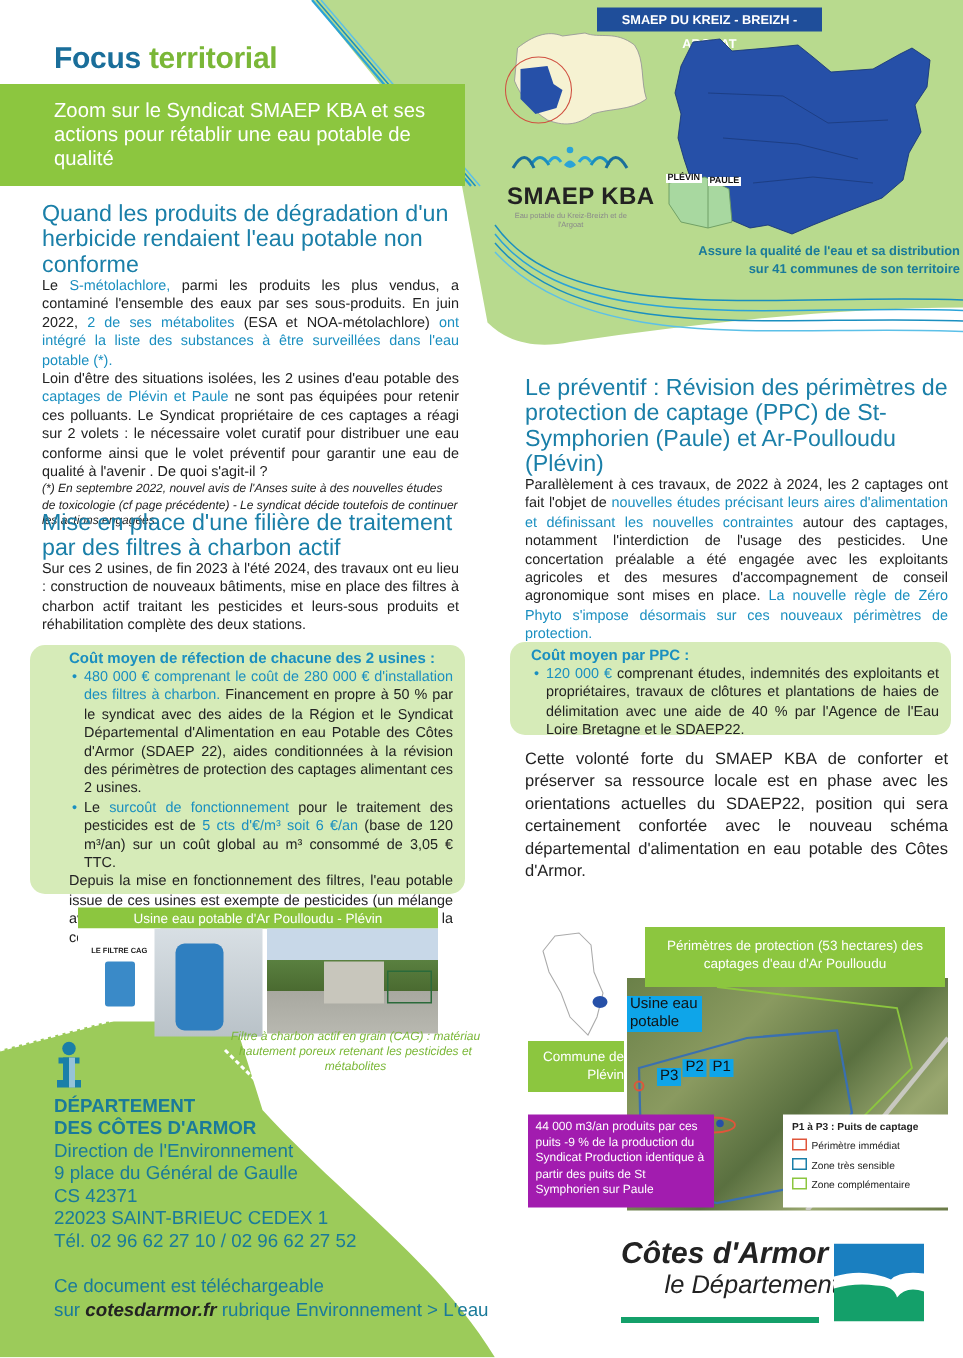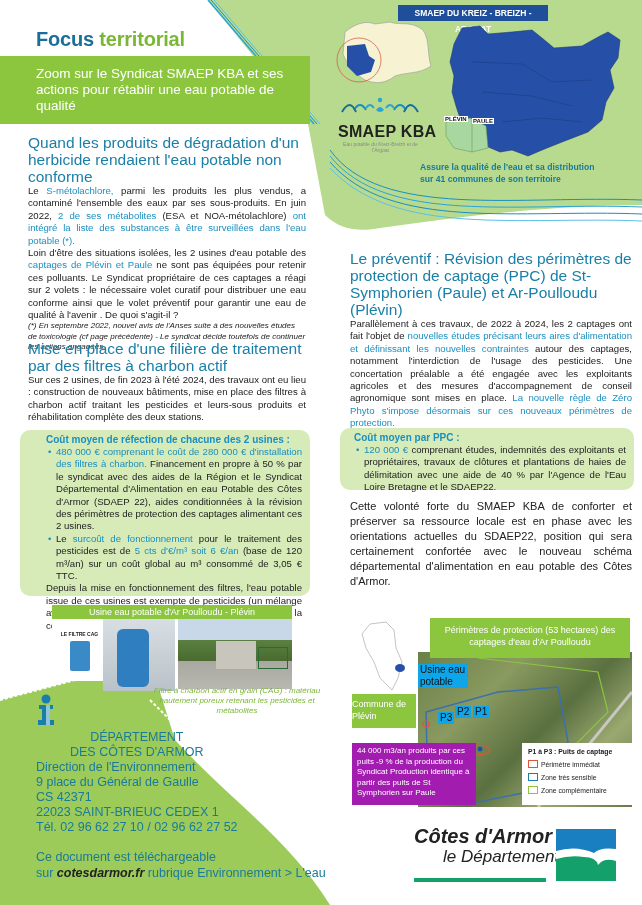--- a/index.html
+++ b/index.html
@@ -7,44 +7,44 @@
   body { position: relative; font-family: "Liberation Sans", "DejaVu Sans", sans-serif; color: #222; }
   .abs { position: absolute; }
 
   
   .top-green { left: 0; top: 0; width: 642px; height: 240px; }
   .title-focus { left: 36px; top: 28px; font-size: 20px; font-weight: bold; letter-spacing: -0.2px; }
   .title-focus .b { color: #1a6e9a; }
   .title-focus .g { color: #7ab737; }
   .band { left: 0; top: 56px; width: 310px; height: 68px; background: #8cc63f; color: #fff; font-size: 13.5px; line-height: 16px; padding: 10px 0 0 36px; }
   .smaep-banner { left: 398px; top: 5px; width: 150px; height: 16px; background: #1f4e9a; color: #fff; font-size: 8.5px; font-weight: bold; text-align: center; line-height: 16px; }
-  .map-caption { left: 420px; top: 161px; width: 220px; color: #1a7a9a; font-size: 8.6px; font-weight: bold; text-align: left; line-height: 12px; }
+  .map-caption { left: 420px; top: 161px; width: 220px; color: #1a7a9a; font-size: 8.6px; font-weight: bold; text-align: right; line-height: 12px; }
   .kba-title { left: 338px; top: 123px; font-size: 16px; font-weight: bold; color: #222; letter-spacing: 0.3px; }
   .kba-sub { left: 343px; top: 141px; width: 75px; font-size: 5px; color: #8a8a8a; text-align: center; line-height: 6px; }
 
   h2 { color: #1a7fa8; font-weight: normal; font-size: 15.5px; line-height: 17px; }
   .p { font-size: 9.6px; line-height: 12.4px; text-align: justify; color: #222; }
   .hl { color: #1a8fc0; }
   .foot { font-size: 8px; font-style: italic; line-height: 10.5px; text-align: left; color: #222; }
 
   .box { background: #d6ebb8; border-radius: 10px; padding: 4px 8px 6px 28px; }
   .box h3 { color: #1a8fc0; font-size: 10px; font-weight: bold; line-height: 12px; margin-left: -2px; }
   .box ul { list-style: none; }
   .box li { font-size: 9.6px; line-height: 12.4px; text-align: justify; position: relative; padding-left: 8px; }
   .box li::before { content: "•"; position: absolute; left: 0; color: #1a8fc0; }
 
   .photo-title { left: 52px; top: 605px; width: 240px; height: 14px; background: #8cc63f; color: #fff; font-size: 9px; text-align: center; line-height: 14px; }
   .photo-caption { left: 152px; top: 686px; width: 170px; color: #7ab737; font-size: 8px; font-style: italic; text-align: center; line-height: 10px; }
 
   .contact { left: 36px; top: 730px; color: #1a7a9a; font-size: 12.5px; line-height: 15px; }
-  .contact .bold { font-weight: normal; text-align: center; }
+  .contact .bold { font-weight: bold; }
   .dl { left: 36px; top: 849px; color: #1a7a9a; font-size: 12.5px; line-height: 16px; }
 
   .ppc-title { left: 430px; top: 618px; width: 200px; height: 40px; background: #8cc63f; color: #fff; font-size: 9px; text-align: center; line-height: 12px; padding-top: 6px; }
-  .commune { left: 352px; top: 694px; width: 64px; height: 34px; background: #8cc63f; color: #fff; font-size: 9px; text-align: left; line-height: 12px; padding-top: 4px; }
+  .commune { left: 352px; top: 694px; width: 64px; height: 34px; background: #8cc63f; color: #fff; font-size: 9px; text-align: right; line-height: 12px; padding-top: 4px; }
   .prod-box { left: 352px; top: 743px; width: 124px; height: 62px; background: #a21caf; color: #fff; font-size: 8px; line-height: 10.5px; padding: 3px 5px; }
   .aerial { left: 418px; top: 652px; width: 214px; height: 155px; }
   .legend { left: 522px; top: 743px; width: 110px; height: 62px; background: #fff; font-size: 6.8px; line-height: 13px; padding: 2px 6px; color: #222; }
   .legend .sw { display: inline-block; width: 10px; height: 8px; border: 1.2px solid; vertical-align: -1px; margin-right: 3px; }
   .plabel { background: #0ea5e9; color: #111; font-size: 10px; padding: 0 2px; line-height: 12px; font-weight: 500; }
 
   .logo-text { left: 414px; top: 825px; font-style: italic; font-weight: bold; color: #222; }
 </style>
 </head>
 <body>

